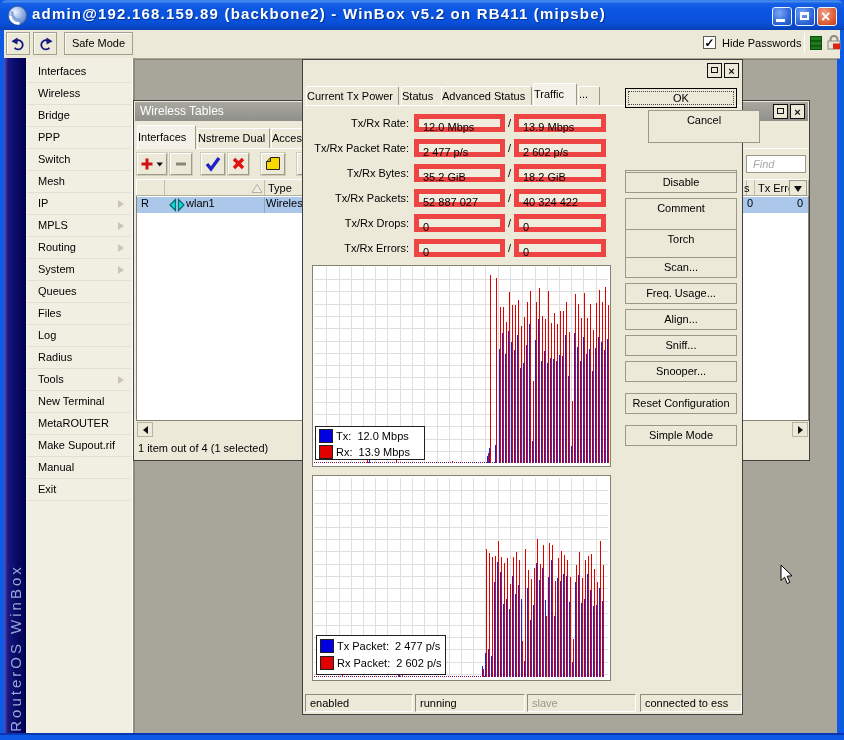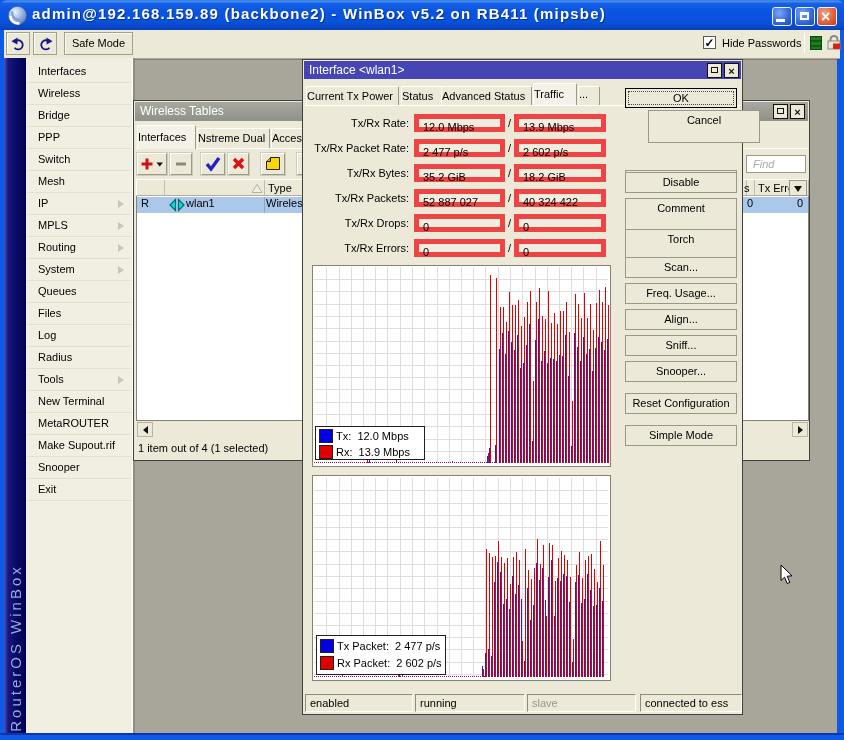--- a/index.html
+++ b/index.html
@@ -96,21 +96,21 @@
 <div class="mi" style="top:179px">Routing<i class="arr"></i></div>
 <div class="mi" style="top:201px">System<i class="arr"></i></div>
 <div class="mi" style="top:223px">Queues</div>
 <div class="mi" style="top:245px">Files</div>
 <div class="mi" style="top:267px">Log</div>
 <div class="mi" style="top:289px">Radius</div>
 <div class="mi" style="top:311px">Tools<i class="arr"></i></div>
 <div class="mi" style="top:333px">New Terminal</div>
 <div class="mi" style="top:355px">MetaROUTER</div>
 <div class="mi" style="top:377px">Make Supout.rif</div>
-<div class="mi" style="top:399px">Snooper</div>
+<div class="mi" style="top:399px">Manual</div>
 <div class="mi" style="top:421px">Exit</div>
 </div>
 <div id="leftstrip" class="abs">
     <div id="vtext" class="abs">RouterOS WinBox</div>
   </div>
 
 <div class="win" style="left:133px;top:100px;width:677px;height:361px">
  <div class="wtitle" style="background:linear-gradient(180deg,#a8a8a0,#90908a)">Wireless Tables</div>
  <div class="wbtn" style="left:639px">
       <i></i>
@@ -173,21 +173,20 @@
  <div class="abs" style="left:130px;top:96px;width:1px;height:16px;background:#8ba8c8"></div>
  <div class="abs" style="left:2px;top:319px;width:673px;height:17px;background:#ece9d8;border-top:1px solid #848270">
    <div class="abs" style="left:1px;top:1px;width:16px;height:15px;background:#ece9d8;border:1px solid #b8b5a4;text-align:center"><span style="display:inline-block;width:0;height:0;border-top:4px solid transparent;border-bottom:4px solid transparent;border-right:5px solid #101010;margin-top:3px"></span></div>
    <div class="abs" style="right:1px;top:1px;width:16px;height:15px;background:#ece9d8;border:1px solid #b8b5a4;text-align:center"><span style="display:inline-block;width:0;height:0;border-top:4px solid transparent;border-bottom:4px solid transparent;border-left:5px solid #101010;margin-top:3px"></span></div>
  </div>
  <div class="lbl" style="left:4px;top:338px">1 item out of 4 (1 selected)</div>
 
 </div>
 
 <div class="win" style="left:302px;top:59px;width:441px;height:656px;z-index:5">
- <div class="wtitle" style="background:#4545b4;height:18px;line-height:18px">Interface &lt;wlan1&gt;</div>
  <div class="wbtn" style="left:404px">
       <i></i>
     </div>
  <div class="wbtn" style="left:421px">
       <b>×</b>
     </div>
 
  <div class="tab" style="left:3px;top:26px;width:93px;height:19px;line-height:18px">Current Tx Power</div>
  <div class="tab" style="left:98px;top:26px;width:43px;height:19px;line-height:18px">Status</div>
  <div class="tab" style="left:138px;top:26px;width:91px;height:19px;line-height:18px">Advanced Status</div>

